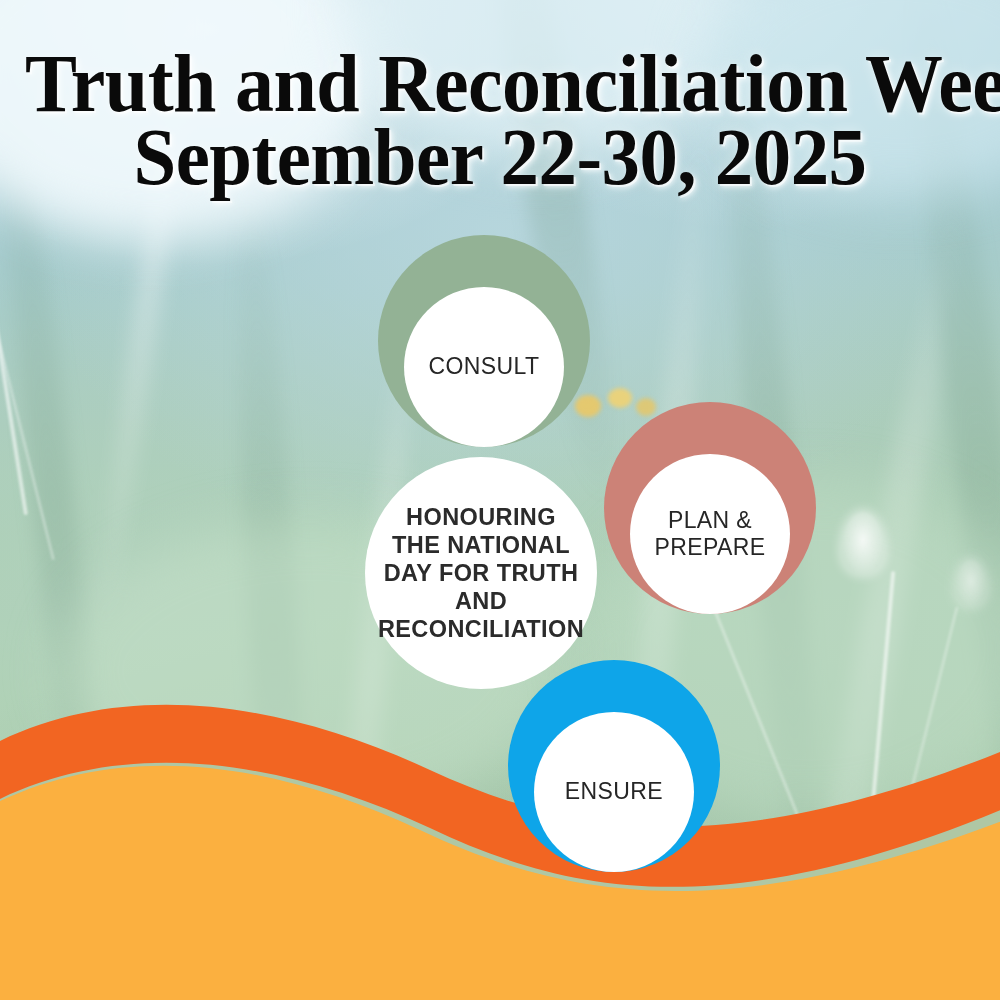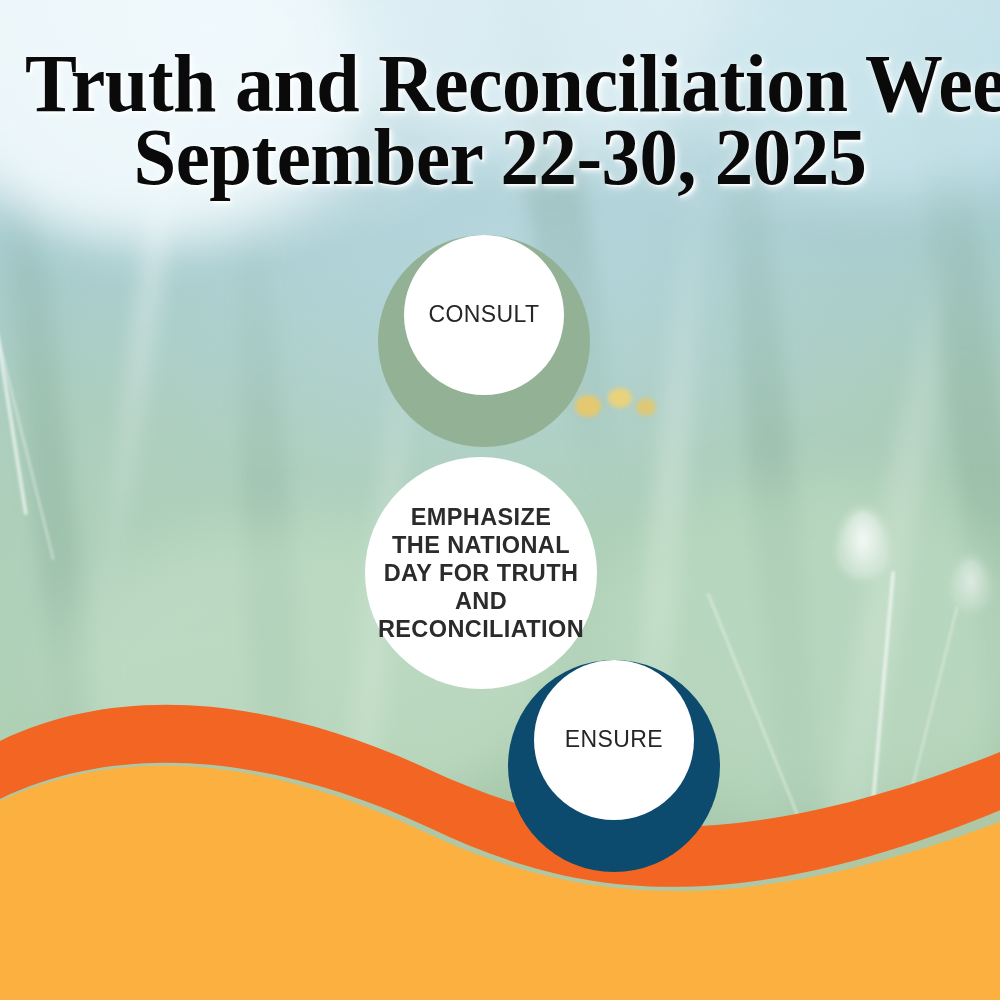--- a/index.html
+++ b/index.html
@@ -132,21 +132,21 @@
   
   .diagram {
     position: absolute;
     inset: 0;
     z-index: 12;
   }
   .node {
     position: absolute;
     border-radius: 50%;
     display: flex;
-    align-items: flex-start;
+    align-items: flex-end;
     justify-content: center;
     box-sizing: border-box;
   }
   .node-inner {
     border-radius: 50%;
     background: #ffffff;
     display: flex;
     align-items: center;
     justify-content: center;
     text-align: center;
@@ -254,31 +254,37 @@
   </svg>
 
   <div class="diagram">
 
     <div class="node" style="left:378px; top:235px; width:212px; height:212px; background:#93B295;">
       <div class="node-inner" style="width:160px; height:160px;">
         <span class="node-label">CONSULT</span>
       </div>
     </div>
 
-
-    <div class="node" style="left:508px; top:660px; width:212px; height:212px; background:#0c4a6e;">
+    <div class="node" style="left:604px; top:402px; width:212px; height:212px; background:#CC8277;">
+      <div class="node-inner" style="width:160px; height:160px;">
+        <span class="node-label">PLAN &amp;
+PREPARE</span>
+      </div>
+    </div>
+
+    <div class="node" style="left:508px; top:660px; width:212px; height:212px; background:#0ea5e9;">
       <div class="node-inner" style="width:160px; height:160px;">
         <span class="node-label">ENSURE</span>
       </div>
     </div>
 
 
 
     <div class="center-node" style="left:365px; top:457px; width:232px; height:232px;">
-      <span class="center-label">EMPHASIZE
+      <span class="center-label">HONOURING
 THE NATIONAL
 DAY FOR TRUTH
 AND
 RECONCILIATION</span>
     </div>
 
   </div>
 
 </div>
 

